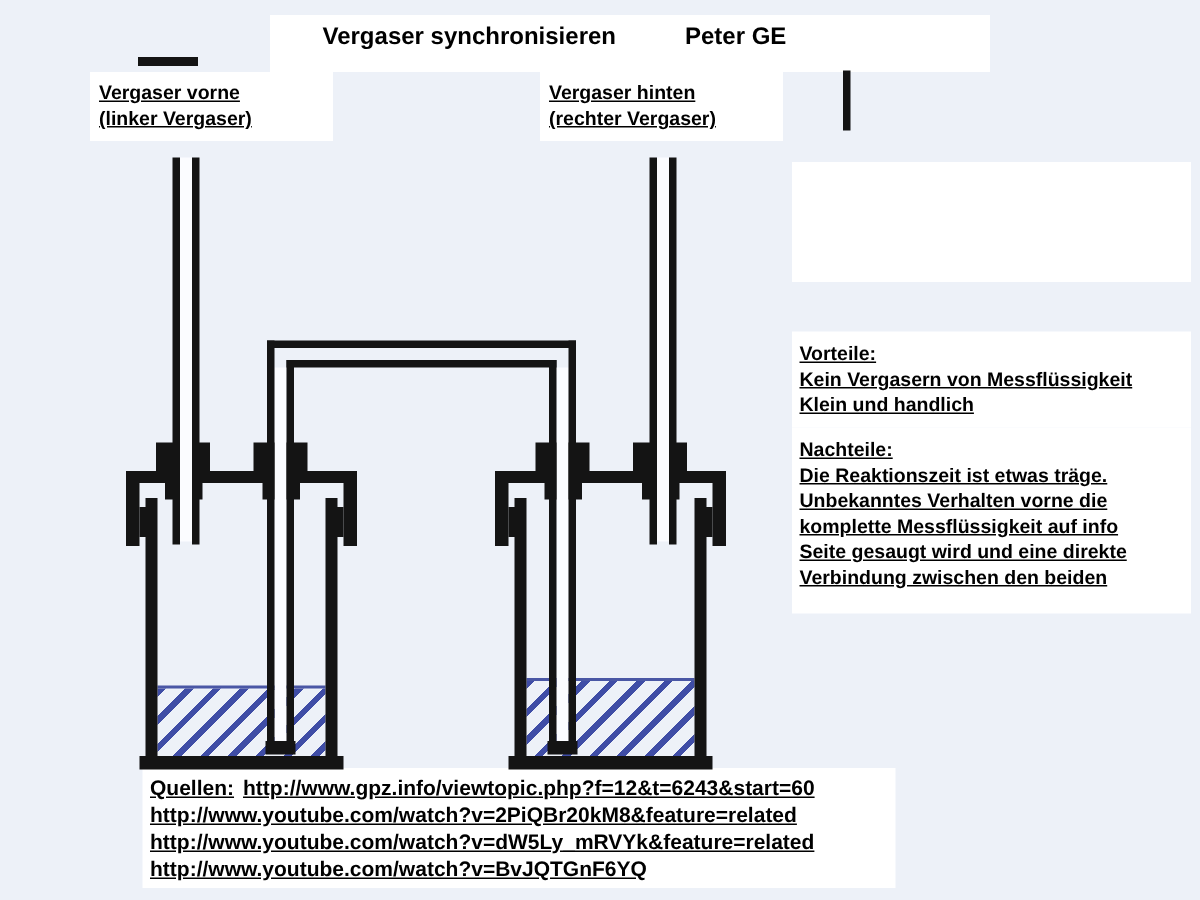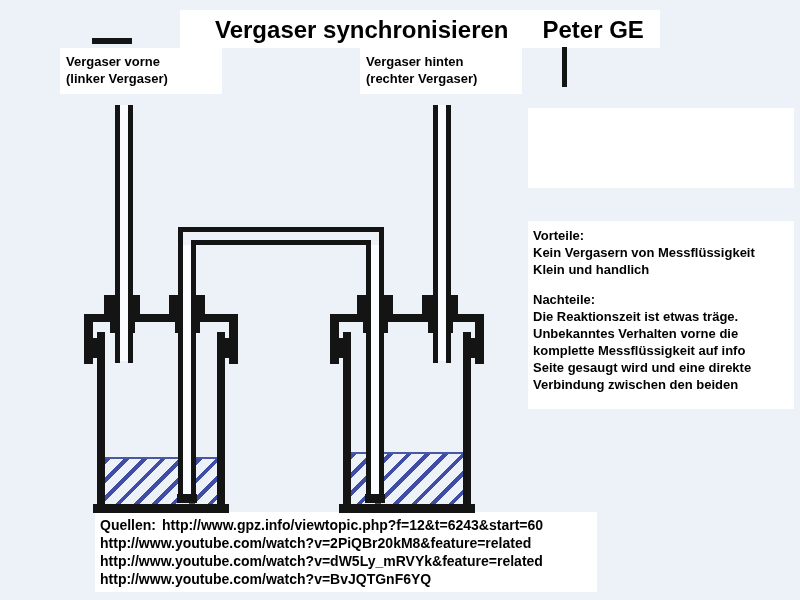--- a/index.html
+++ b/index.html
@@ -6,25 +6,25 @@
     --ink:#141414; --liquid-hatch:#3f4da6; --paper:#edf1f8; --textbox:#ffffff;
   }
   html,body{margin:0;padding:0;}
   body{font-family:"Liberation Sans",sans-serif;}
   .canvas{position:relative;width:800px;height:600px;background:var(--paper);overflow:hidden;}
   .wbox{position:absolute;background:var(--textbox);}
   .ink{position:absolute;background:var(--ink);display:block;}
   .tube-core{position:absolute;background:#fbfcff;display:block;}
   .liquid{position:absolute;border-top:2px solid #4a57a5;
     background:repeating-linear-gradient(135deg,var(--liquid-hatch) 0 4px,rgba(0,0,0,0) 4px 13px);}
-  .tb{position:absolute;font-weight:bold;color:#000;white-space:nowrap;}
+  .tb{position:absolute;font-weight:bold;color:#000;white-space:nowrap;text-decoration:underline;}
   .tb-13{font-size:13px;line-height:17px;}
   .tb-src{font-size:14px;line-height:18px;}
-  .title-row{position:absolute;left:215px;top:16px;display:flex;column-gap:34px;
-    font-size:24px;font-weight:bold;color:#000;white-space:nowrap;justify-content:space-between;}
+  .title-row{position:absolute;left:215px;top:16px;display:flex;column-gap:46px;
+    font-size:16px;font-weight:bold;color:#000;white-space:nowrap;justify-content:space-between;}
   .src-label{margin-right:6px;}
 </style>
 </head>
 <body>
 
 <div class="canvas">
 
   <div class="wbox" style="left:180px;top:10px;width:480px;height:38px"></div>
   <div class="wbox" style="left:60px;top:48px;width:162px;height:46px"></div>
   <div class="wbox" style="left:360px;top:48px;width:162px;height:46px"></div>

